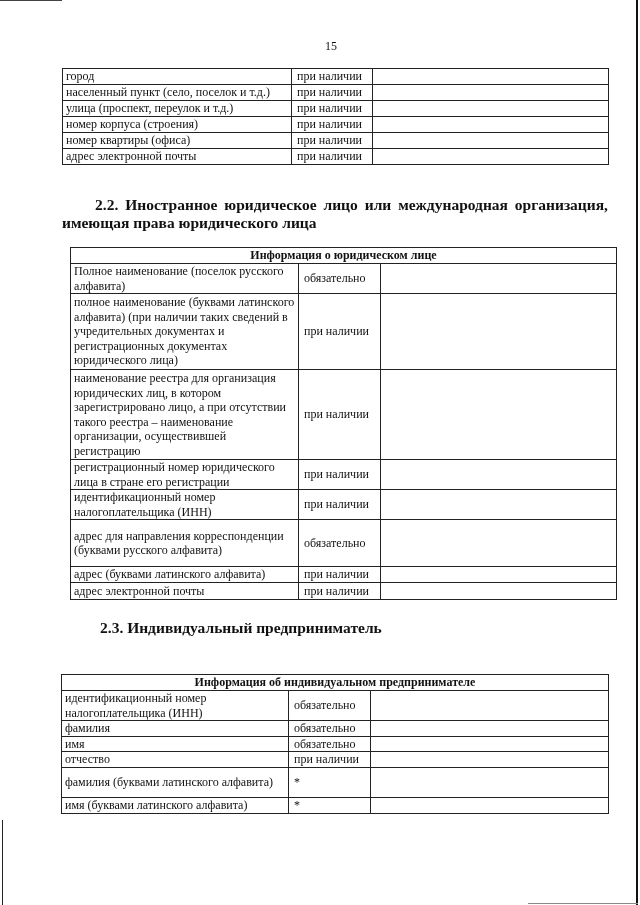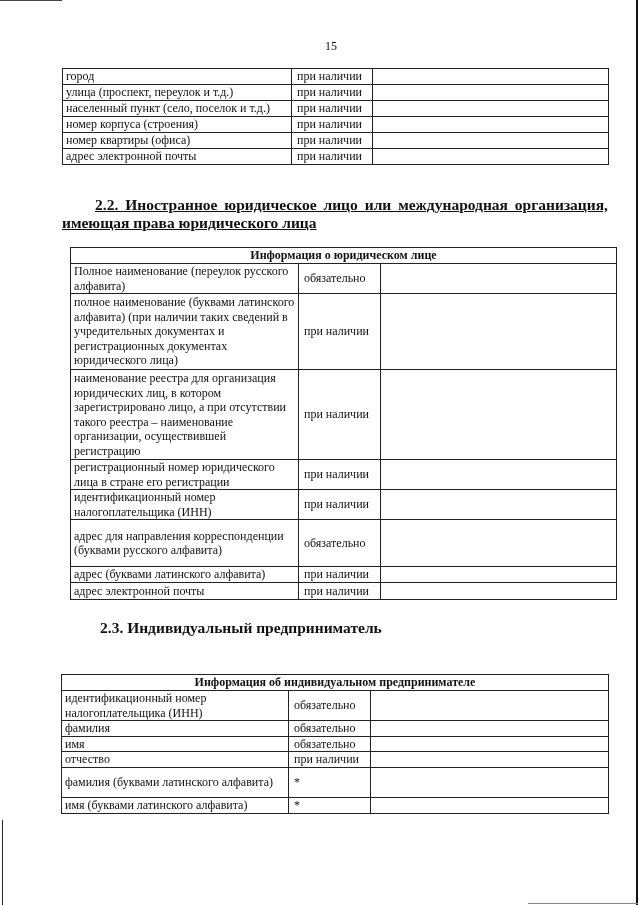--- a/index.html
+++ b/index.html
@@ -61,21 +61,20 @@
     #table-ip { left: 61px; top: 674px; width: 547px; }
     .heading {
       position: absolute;
       font-weight: bold;
       font-size: 15.5px;
       line-height: 18px;
     }
     #heading-22 {
       left: 62px; top: 196px; width: 546px;
       text-align: justify;
-      text-decoration: underline;
     }
     #heading-22 .line1 {
       display: block;
       text-align: justify;
       text-align-last: justify;
       text-indent: 33px;
     }
     #heading-22 .line2 { display: block; }
     #heading-23 {
       left: 100px; top: 619px;
@@ -97,26 +96,26 @@
       <col style="width:81px">
       <col style="width:236px">
   </colgroup>
   <tbody>
       <tr>
     <td>город</td>
     <td class="req">при наличии</td>
     <td></td>
   </tr>
   <tr>
+    <td>населенный пункт (село, поселок и т.д.)</td>
+    <td class="req">при наличии</td>
+    <td></td>
+  </tr>
+  <tr>
     <td>улица (проспект, переулок и т.д.)</td>
-    <td class="req">при наличии</td>
-    <td></td>
-  </tr>
-  <tr>
-    <td>населенный пункт (село, поселок и т.д.)</td>
     <td class="req">при наличии</td>
     <td></td>
   </tr>
   <tr>
     <td>номер корпуса (строения)</td>
     <td class="req">при наличии</td>
     <td></td>
   </tr>
   <tr>
     <td>номер квартиры (офиса)</td>
@@ -140,21 +139,21 @@
   <colgroup>
     <col style="width:228px">
       <col style="width:82px">
       <col style="width:236px">
   </colgroup>
   <tbody>
       <tr>
     <td colspan="3" class="header-cell">Информация о юридическом лице</td>
   </tr>
   <tr style="height:30px">
-    <td>Полное наименование (переулок русского алфавита)</td>
+    <td>Полное наименование (поселок русского алфавита)</td>
     <td class="req">обязательно</td>
     <td></td>
   </tr>
   <tr style="height:76px">
     <td>полное наименование (буквами латинского алфавита) (при наличии таких сведений в учредительных документах и регистрационных документах юридического лица)</td>
     <td class="req">при наличии</td>
     <td></td>
   </tr>
   <tr style="height:90px">
     <td>наименование реестра для организация юридических лиц, в котором зарегистрировано лицо, а при отсутствии такого реестра – наименование организации, осуществившей регистрацию</td>

